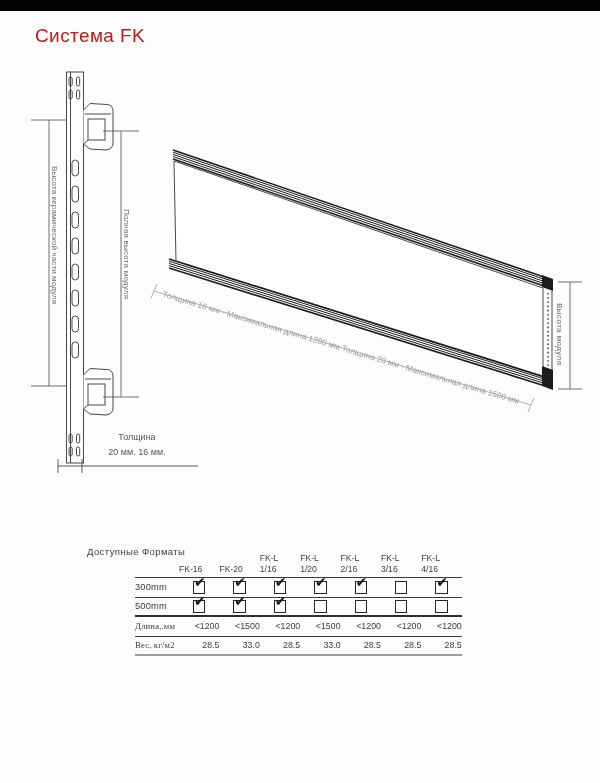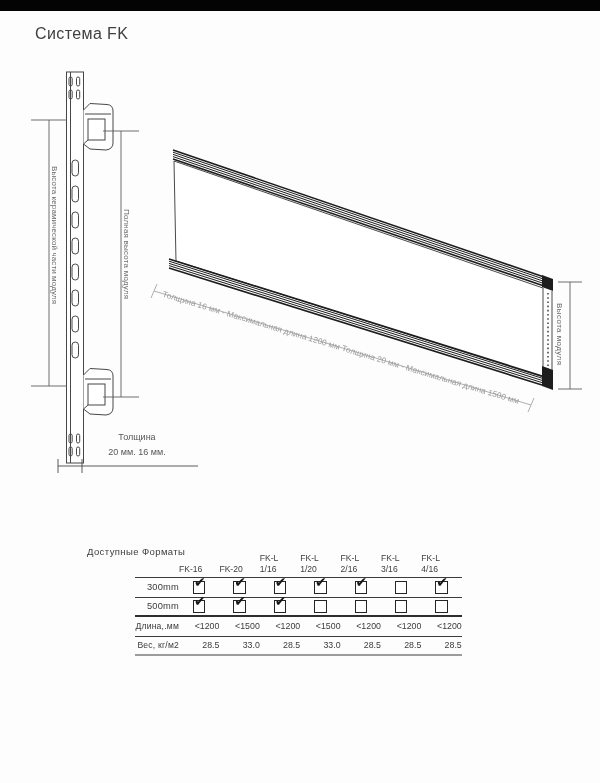--- a/index.html
+++ b/index.html
@@ -1,32 +1,32 @@
 <!DOCTYPE html>
 <html><head>
 <meta charset="utf-8">
 <style>
   html,body{margin:0;padding:0;}
   body{
     width:600px;height:783px;background:#fdfdfd;position:relative;overflow:hidden;
     font-family:"Liberation Sans","DejaVu Sans",sans-serif;color:#3a3a3a;
   }
   .topbar{position:absolute;left:0;top:0;width:600px;height:11px;background:#030303;}
-  .page-title{position:absolute;left:35px;top:25px;font-size:16px;letter-spacing:.4px;color:#404040;}
+  .page-title{position:absolute;left:35px;top:25px;font-size:19px;letter-spacing:.4px;color:#b91c1c;}
   svg.diagram{position:absolute;left:0;top:0;}
   .formats-title{position:absolute;left:87px;top:531px;font-size:9.5px;letter-spacing:.4px;color:#3d3d3d;margin-top:15px;}
   .ftable{position:absolute;left:135px;top:551px;width:327px;}
   .frow{display:grid;grid-template-columns:44px repeat(7,40.4px);align-items:center;height:19.5px;
         border-bottom:1.4px solid #3b3b3b;box-sizing:border-box;}
   .frow.header{height:27px;align-items:end;padding-bottom:3px;}
   .frow:nth-child(3){border-bottom:2.5px solid #2e2e2e;}
   .frow:last-child{border-bottom:2.5px solid #9c9c9c;}
   .hcell{font-size:8.6px;text-align:left;white-space:pre-line;line-height:1.2;color:#3d3d3d;}
-  .lcell{font-size:9.3px;letter-spacing:.2px;color:#3b3b3b;text-align:right;}
-  .lcell.small{font-size:8.6px;}
+  .lcell{font-size:9.3px;letter-spacing:.2px;color:#3b3b3b;}
+  .lcell.small{font-size:8.6px;font-family:Liberation Serif, serif;}
   .ccell{display:flex;justify-content:center;align-items:center;}
   .vcell{font-size:8.8px;text-align:right;color:#3b3b3b;}
   .cb{width:10.5px;height:10.5px;border:1.9px solid #242424;position:relative;background:#fff;}
   .cb.checked::after{
     content:"\2714";font-family:"DejaVu Sans",sans-serif;font-weight:bold;font-size:14px;
     color:#161616;position:absolute;left:0px;top:-7px;line-height:1;
   }
 </style>
 </head>
 <body>

